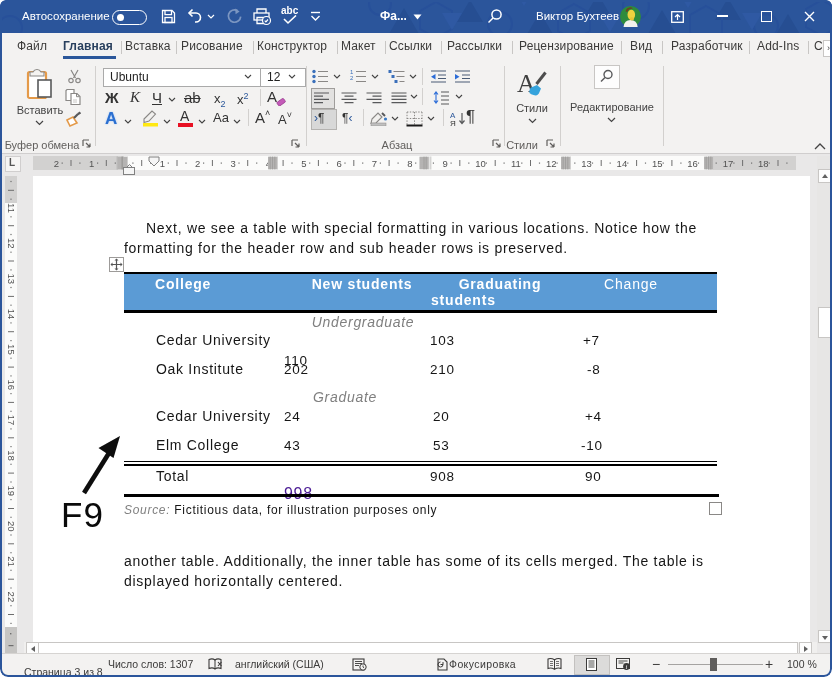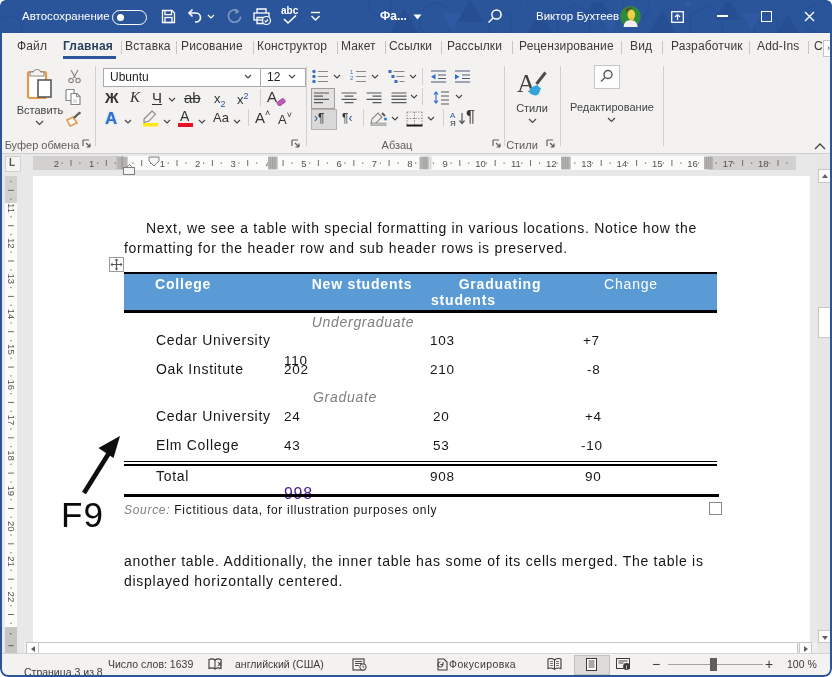--- a/index.html
+++ b/index.html
@@ -683,21 +683,21 @@
         </svg>
       <div class="abs" style="left:775px;top:0px;width:13px;height:13px;background:#fdfdfd;border:1px solid #c8c6c4;box-sizing:border-box;"></div>
       <svg class="abs" style="left:780px;top:4px" width="4" height="6" viewBox="0 0 4 6">
           <path d="M0 0 L4 3 L0 6 z" fill="#606060"></path>
         </svg>
       <div class="abs" style="left:14px;top:0px;width:760px;height:13px;background:#fff;border:1px solid #c8c6c4;box-sizing:border-box;"></div>
     </div>
   </div>
   <div id="status">
     <div class="s" style="left:22px;margin-top:8px;">Страница 3 из 8</div>
-    <div class="s" style="left:106px;">Число слов: 1639</div>
+    <div class="s" style="left:106px;">Число слов: 1307</div>
     <svg class="abs" style="left:206px;top:4px" width="16" height="13" viewBox="0 0 16 13">
       <path d="M1 1.5 q3.5 -1.5 6 0.5 q2.5 -2 6 -0.5 v9 q-3.5 -1.5 -6 0.5 q-2.5 -2 -6 -0.5 z" fill="none" stroke="#3b3a39" stroke-width="1.1"></path>
       <path d="M7 2 v9" stroke="#3b3a39" stroke-width="1"></path>
       <path d="M10 4 l3.5 4 M13.5 4 L10 8" stroke="#3b3a39" stroke-width="1.1"></path>
     </svg>
     <div class="s" style="left:233px;">английский (США)</div>
     <svg class="abs" style="left:350px;top:4px" width="15" height="13" viewBox="0 0 15 13">
       <rect x="1" y="1" width="11" height="11" fill="none" stroke="#3b3a39" stroke-width="1.1"></rect>
       <path d="M3 3.5 h7 M3 5.5 h7 M3 7.5 h4" stroke="#3b3a39" stroke-width="0.9"></path>
       <circle cx="11" cy="9" r="3.2" fill="#f3f2f1" stroke="#3b3a39" stroke-width="1"></circle>

